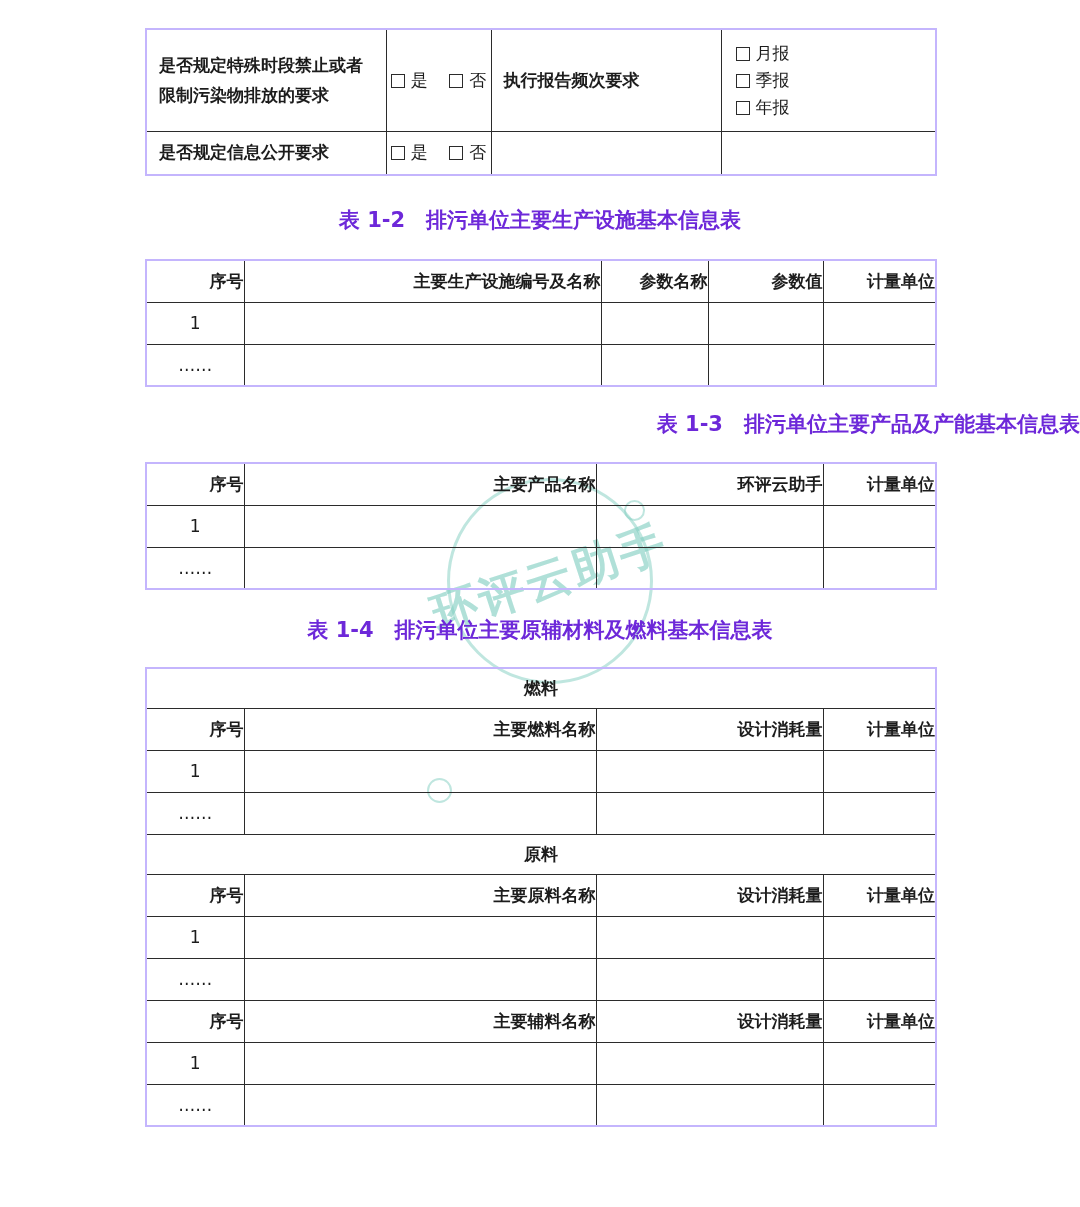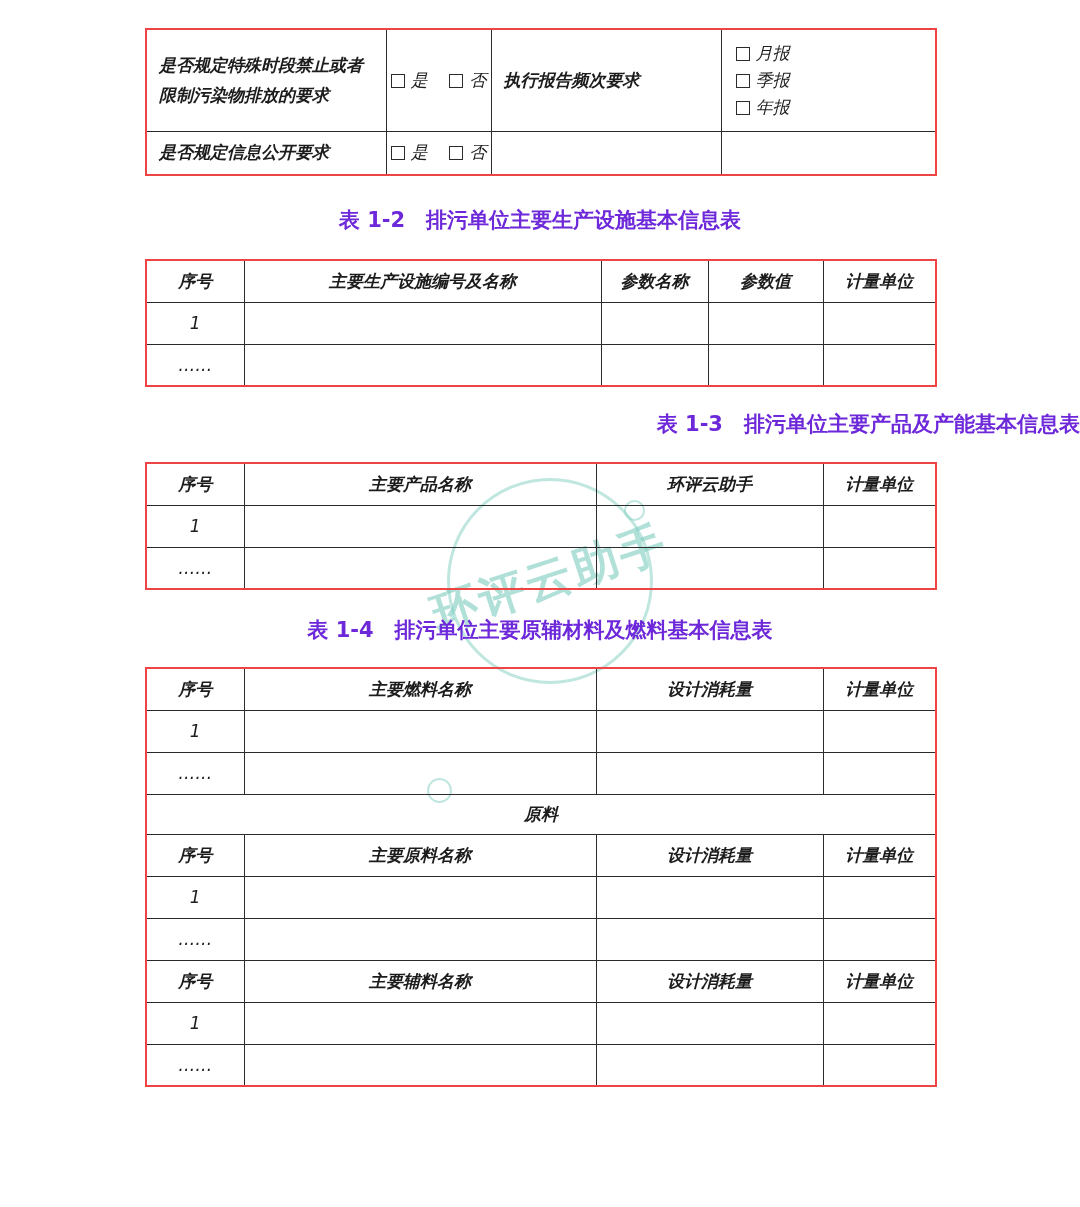--- a/index.html
+++ b/index.html
@@ -34,23 +34,23 @@
     position:absolute; left:14px; top:1226px; z-index:1;
     display:flex; align-items:center; gap:7px;
     color:#b2b6bb; font-size:21px; font-weight:bold;
   }
 
   
   table {
     position:absolute; z-index:1; border-collapse:collapse; table-layout:fixed;
     background:transparent;
   }
-  .tbl { border:2px solid #ef4444;font-style:italic; }
+  .tbl { border:2px solid #c4b5fd; }
   .tbl td, .tbl th { border:1px solid #2b2b2b; font-size:17px; vertical-align:middle; }
-  .hd { font-weight:bold; text-align:center; }
+  .hd { font-weight:bold; text-align:right; }
   .cell { text-align:center; font-weight:normal; }
   .lbl { font-weight:bold; text-align:left; padding:6px 12px; line-height:1.75; }
   .sec { font-weight:bold; text-align:center; font-size:18px; }
 
   .title {
     position:absolute; left:0; width:1080px; z-index:1;
     text-align:center; font-weight:bold; font-size:21px; color:#6d28d9;
   }
   .title-12 { top:206px; }
   .title-13 { top:410px;text-align:right; }
@@ -207,20 +207,23 @@
   <div class="title title-14">表 1-4　排污单位主要原辅材料及燃料基本信息表</div>
   <table class="tbl t14">
     <colgroup>
         <col style="width:98px">
         <col style="width:352px">
         <col style="width:227px">
         <col style="width:113px">
       </colgroup>
 
     <tbody>
+        <tr class="h40">
+      <td class="sec" colspan="4">燃料</td>
+    </tr>
     <tr class="h42">
       <td class="hd">序号</td>
       <td class="hd">主要燃料名称</td>
       <td class="hd">设计消耗量</td>
       <td class="hd">计量单位</td>
     </tr>
     <tr class="h42">
       <td class="cell">1</td>
       <td class="cell"></td>
       <td class="cell"></td>

